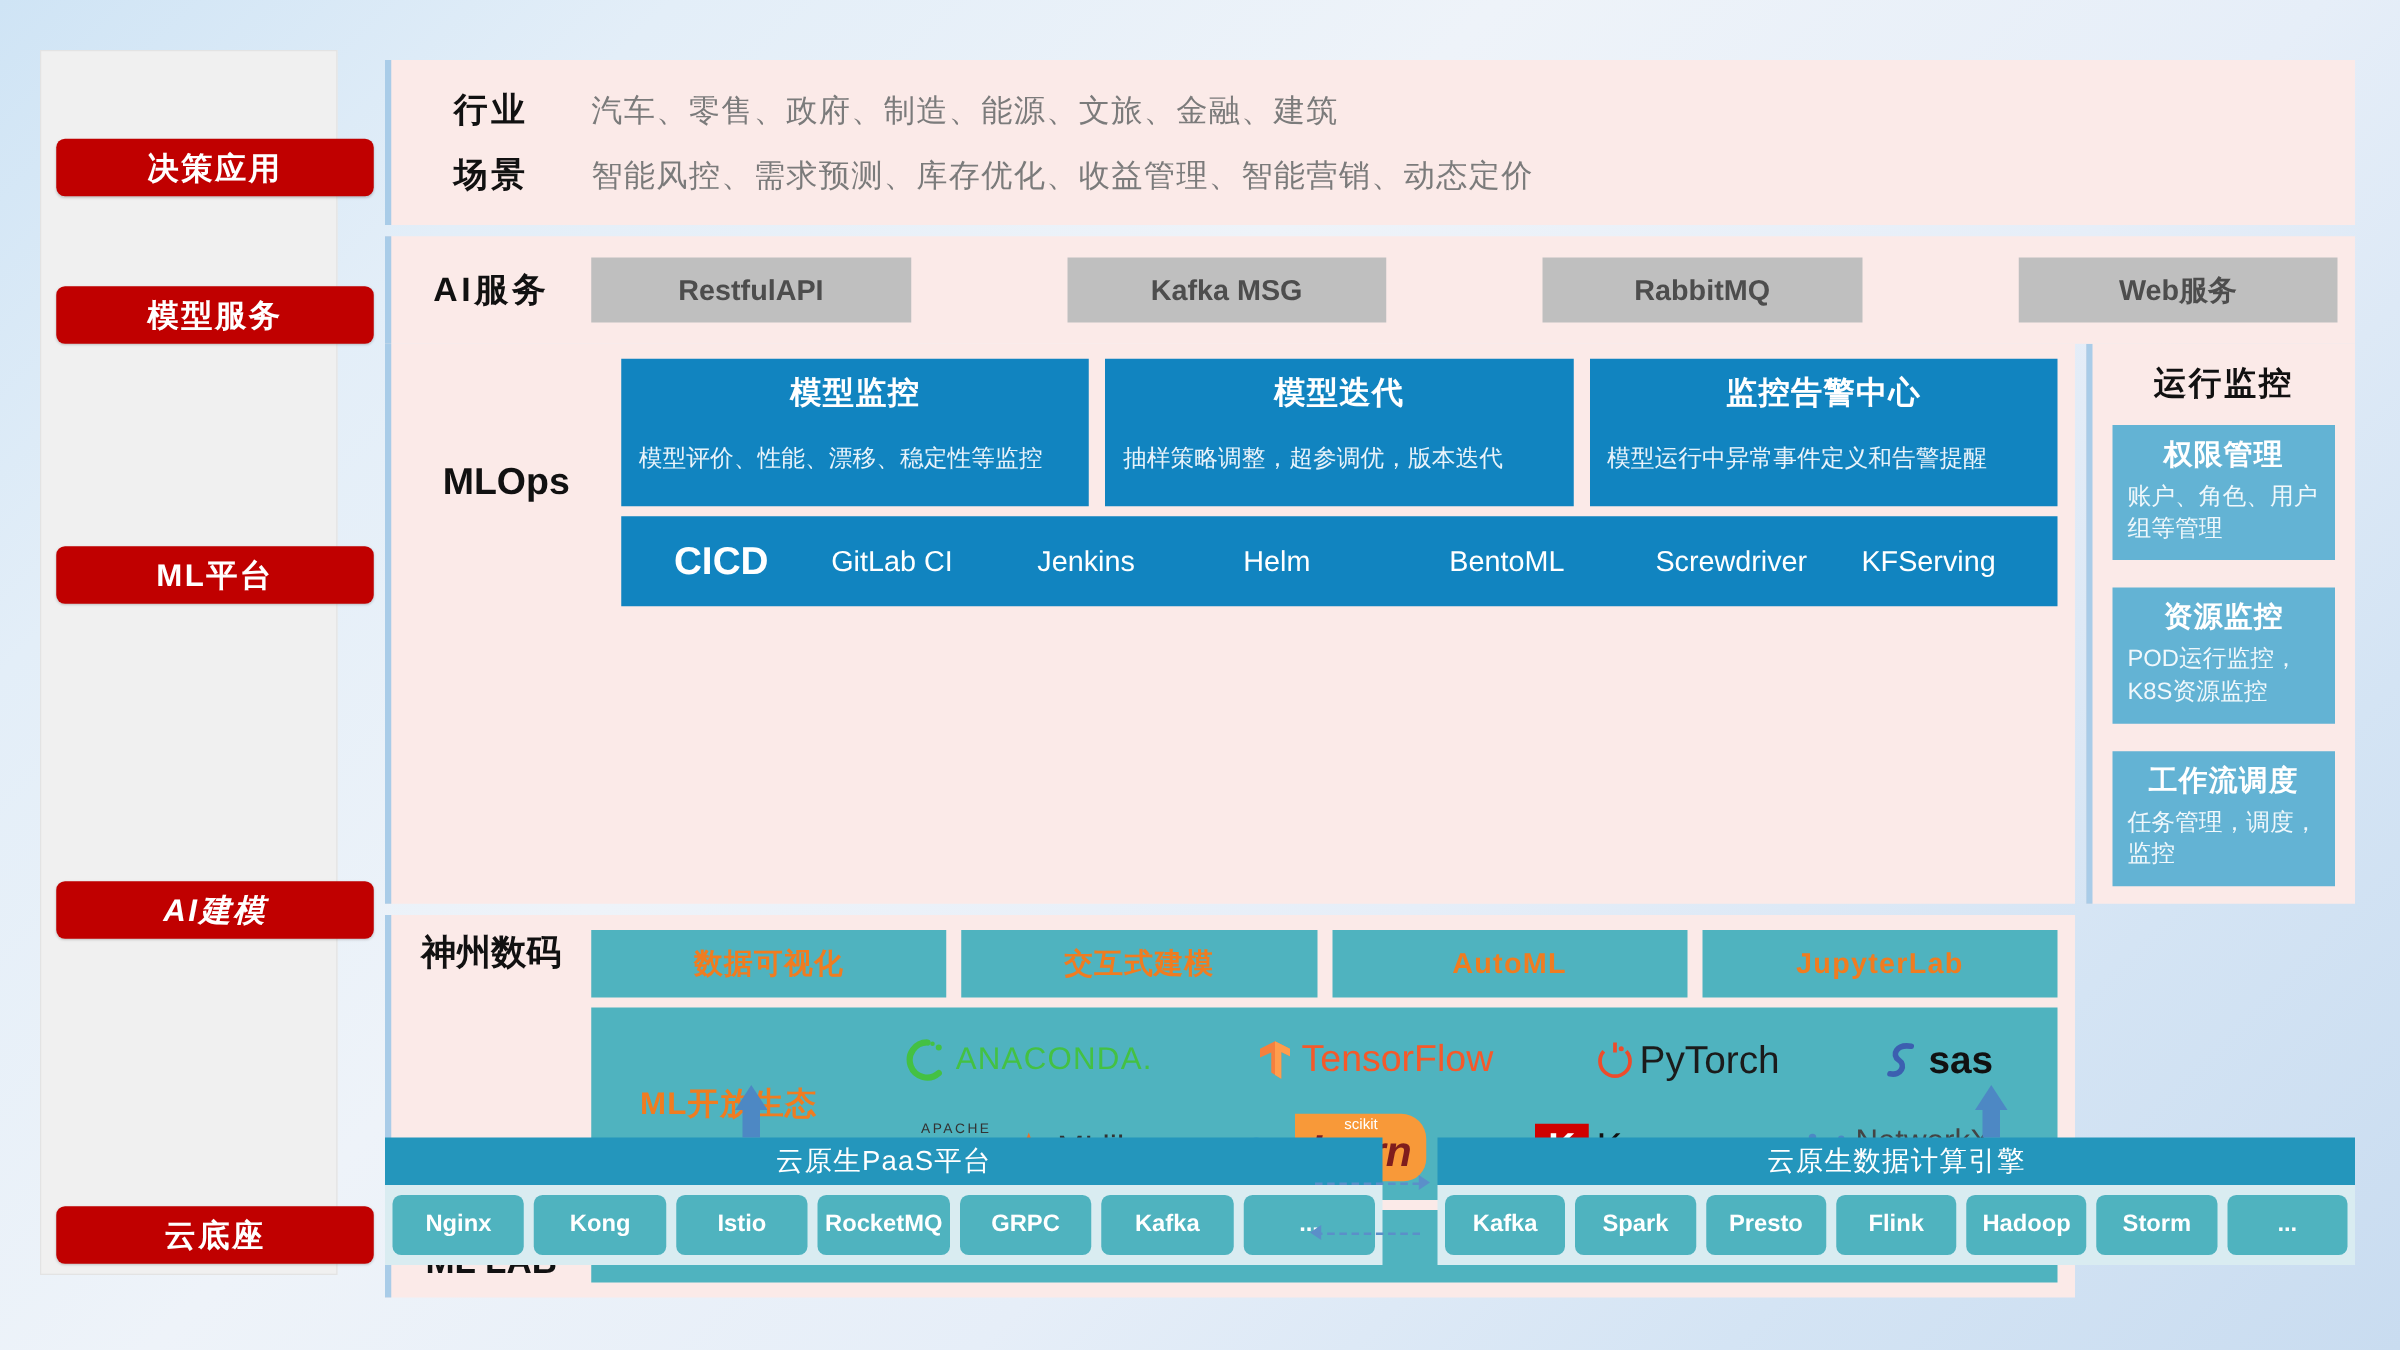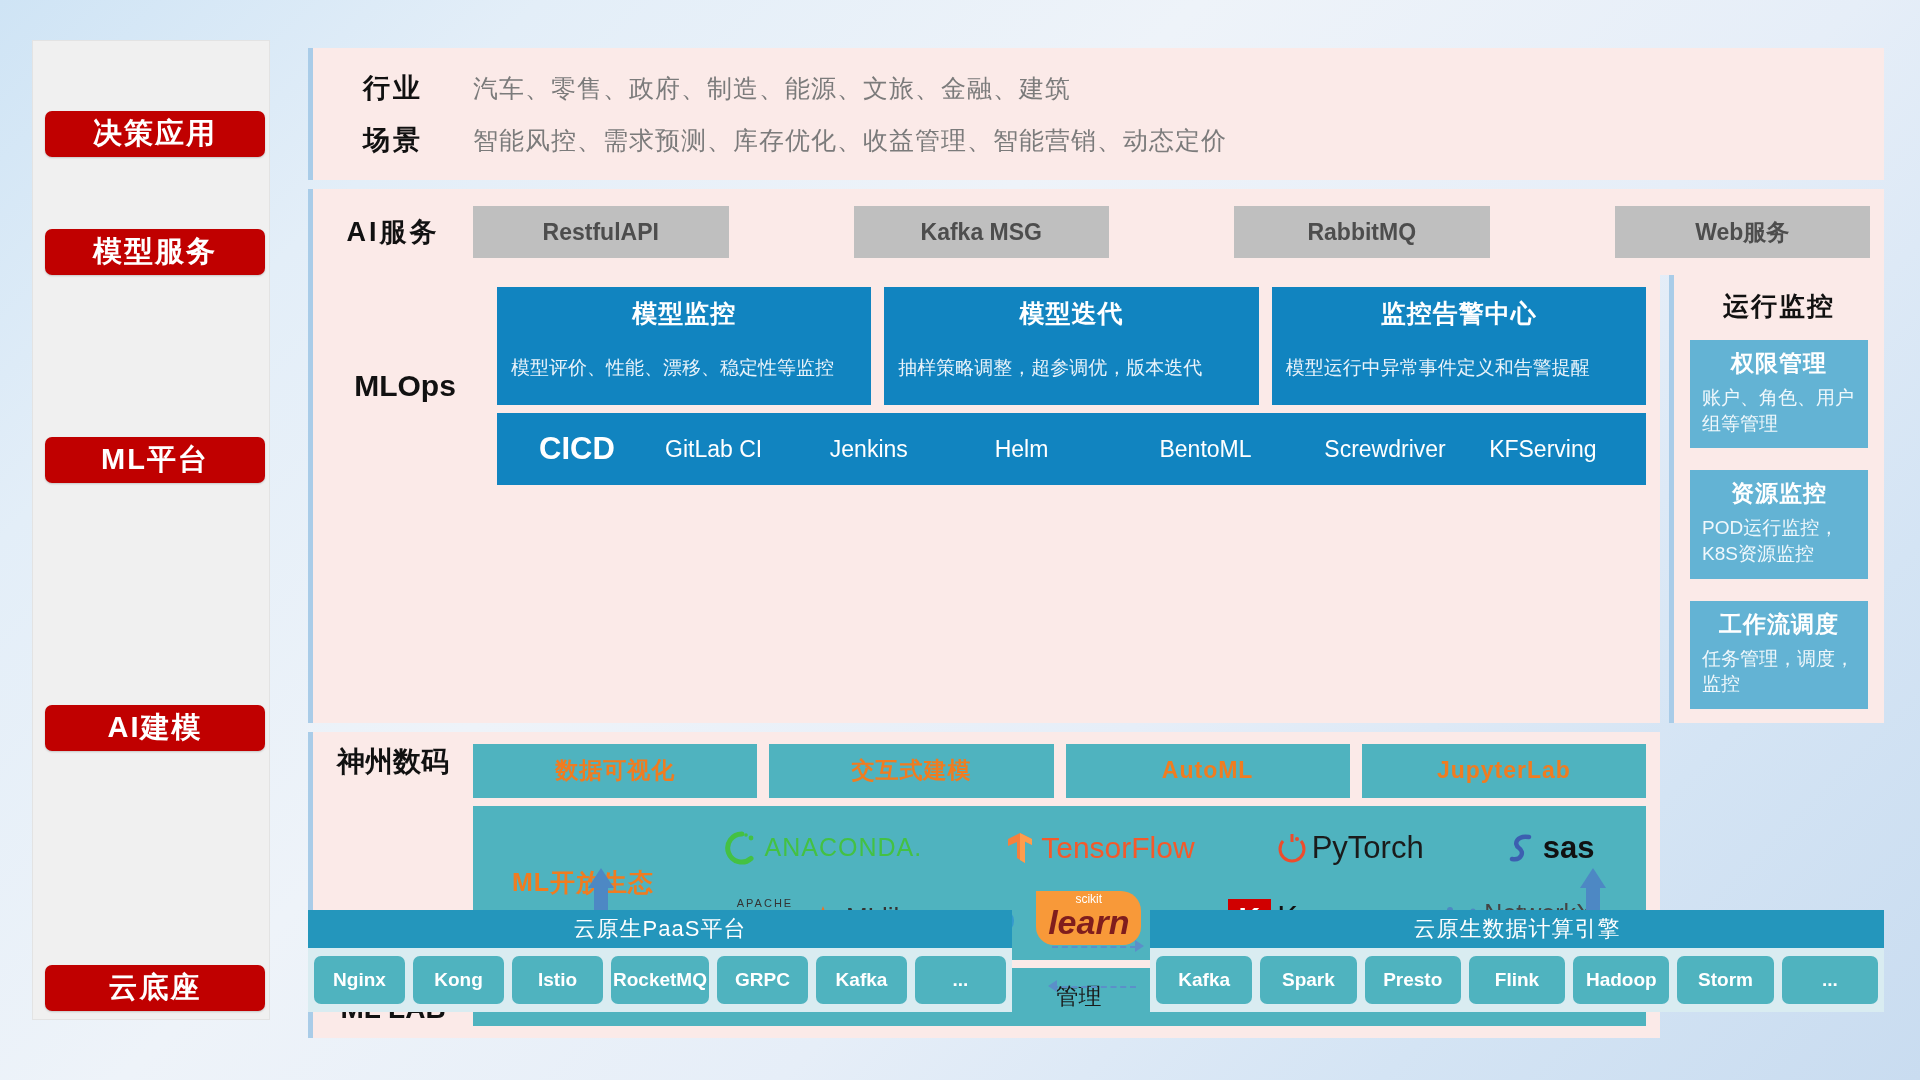--- a/index.html
+++ b/index.html
@@ -17,31 +17,31 @@
   .stage { position: absolute; inset: 0; }
 
   
   .rail {
     position: absolute; left: 32px; top: 40px;
     width: 238px; height: 980px;
     background: #f0f0f0;
     border: 1px solid #e3e3e3;
   }
   .rail-chip {
-    position: absolute; left: 12px; width: 220px; height: 46px;
+    position: absolute; left: 12px; width: 254px; height: 46px;
     background: #c00000; border-radius: 7px;
-    color: #fff; font-weight: bold; font-size: 29px;
+    color: #fff; font-weight: bold; font-size: 25px;
     display: flex; align-items: center; justify-content: center;
     letter-spacing: 2px;
     box-shadow: 0 1px 2px rgba(0,0,0,.18);
   }
   .rail-chip.c1 { top: 70px; }
   .rail-chip.c2 { top: 188px; }
   .rail-chip.c3 { top: 396px; }
-  .rail-chip.c4 { top: 664px; }
+  .rail-chip.c4 { top: 664px; font-style: italic; }
   .rail-chip.c5 { top: 924px; }
 
   
   .content { position: absolute; left: 308px; top: 48px; width: 1576px; }
 
   .band {
     background: #fbeae8;
     position: relative;
     border-left: 5px solid #a9cce8;
   }
@@ -178,21 +178,21 @@
   .ds-items { flex: 1; display: flex; }
   .ds-item {
     flex: 1; text-align: center; color: #1a1a1a; font-size: 23px;
   }
 
   
   .cloudbase {
     position: absolute; left: 308px; top: 890px; width: 1576px; height: 150px;
   }
   .cb-group { position: absolute; top: 20px; }
-  .cb-group.left { left: 0; width: 704px; border-radius: 24px; }
+  .cb-group.left { left: 0; width: 798px; border-radius: 24px; }
   .cb-group.right { left: 842px; width: 734px; }
   .cb-header {
     background: #2496bc; color: #fff; height: 38px;
     display: flex; align-items: center; justify-content: center;
     font-size: 22px; letter-spacing: 1px;
   }
   .cb-body {
     background: #d9ecf1; padding: 8px 6px;
     display: flex; gap: 8px;
   }

